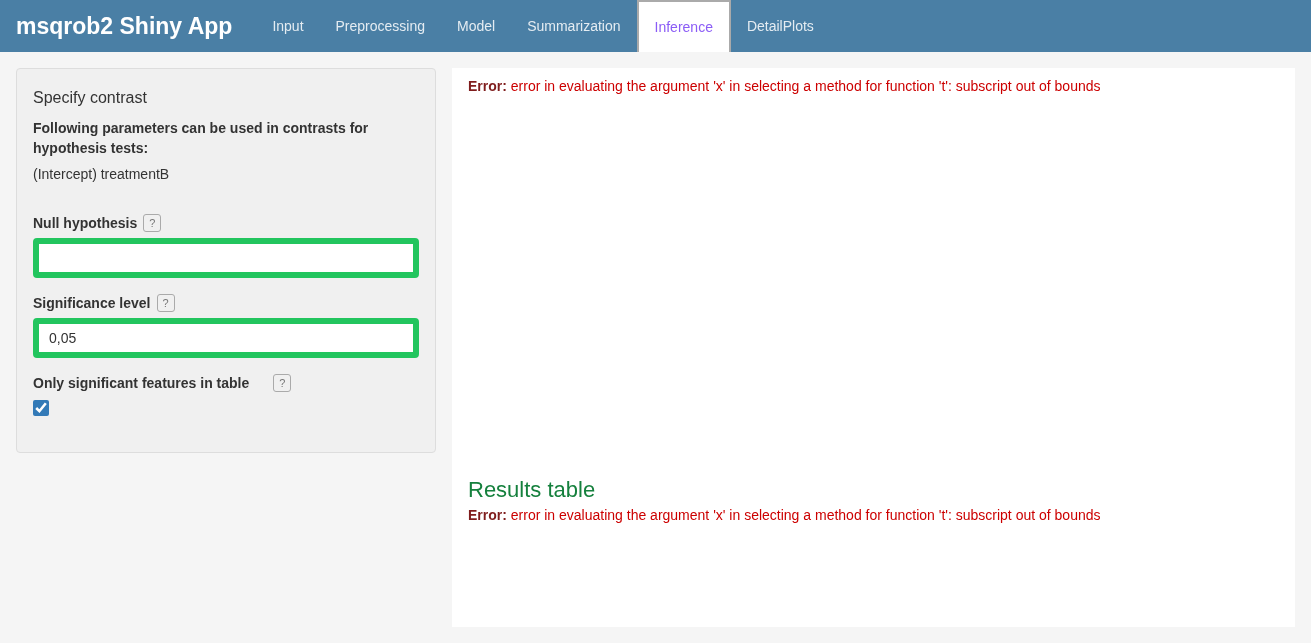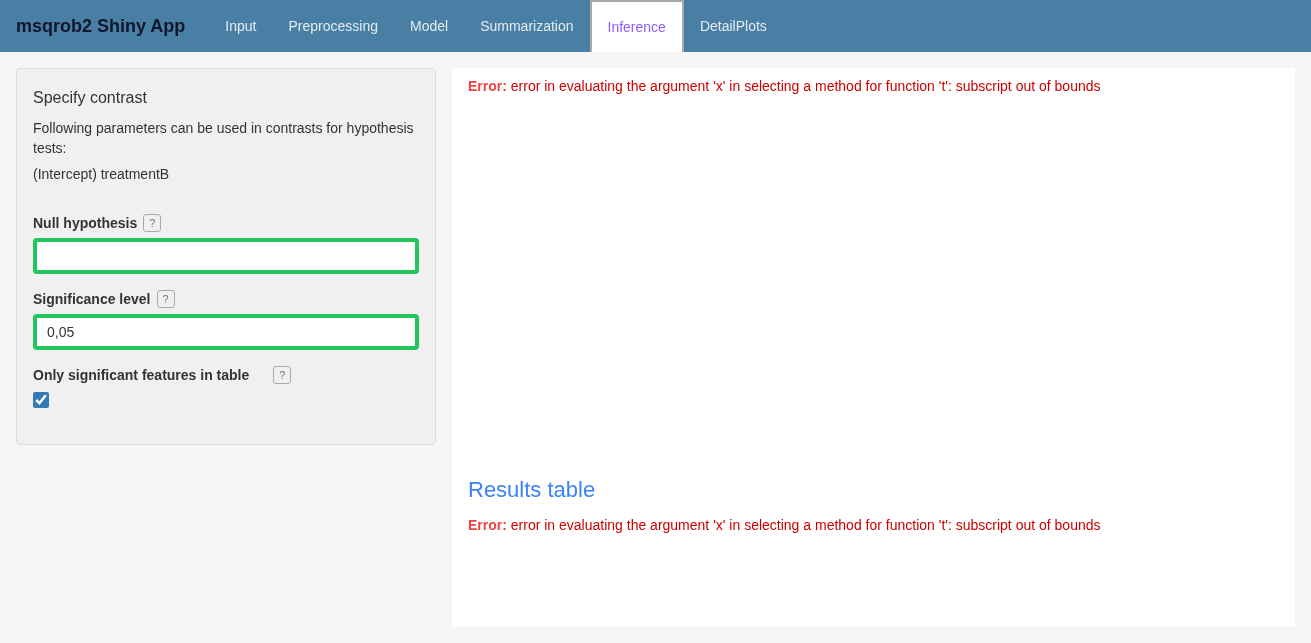--- a/index.html
+++ b/index.html
@@ -18,22 +18,22 @@
     
     .navbar {
       background-color: #4a7fa5;
       display: flex;
       align-items: center;
       padding: 0 16px;
       height: 52px;
     }
 
     .navbar-brand {
-      color: #0f172a;
-      font-size: 18px;
+      color: #ffffff;
+      font-size: 23px;
       font-weight: bold;
       margin-right: 24px;
       white-space: nowrap;
     }
 
     .nav-items {
       display: flex;
       align-items: stretch;
       height: 100%;
     }
@@ -82,20 +82,21 @@
       font-size: 16px;
       font-weight: normal;
       margin-bottom: 12px;
     }
 
     .panel-desc {
       font-size: 14px;
       color: #333;
       margin-bottom: 8px;
       line-height: 1.4;
+      font-weight: bold;
     }
 
     .params-text {
       font-size: 14px;
       color: #333;
       margin-bottom: 32px;
     }
 
     .form-group {
       margin-bottom: 16px;
@@ -121,21 +122,21 @@
       border-radius: 3px;
       font-size: 11px;
       color: #777;
       font-weight: normal;
       cursor: default;
     }
 
     .form-input {
       width: 100%;
       padding: 6px 10px;
-      border: 4px solid #22c55e;
+      border: 6px solid #22c55e;
       border-radius: 4px;
       font-size: 14px;
       background: #fff;
       color: #333;
     }
 
     .checkbox-label {
       display: flex;
       align-items: center;
       gap: 24px;
@@ -165,32 +166,32 @@
 
     .error-text {
       color: #cc0000;
       font-size: 14px;
       line-height: 1.5;
       margin-bottom: 8px;
     }
 
     .error-label {
       font-weight: bold;
-      color: #ef4444;
+      color: #7f1d1d;
     }
 
     .results-section {
       margin-top: 380px;
     }
 
     .results-title {
       font-size: 22px;
       font-weight: normal;
-      margin-bottom: 12px;
-      color: #3b82f6;
+      margin-bottom: 2px;
+      color: #15803d;
     }
   </style>
 </head>
 <body>
 
 <nav class="navbar">
   <span class="navbar-brand">msqrob2 Shiny App</span>
   <div class="nav-items">
     <button class="nav-item">Input</button>
     <button class="nav-item">Preprocessing</button>

